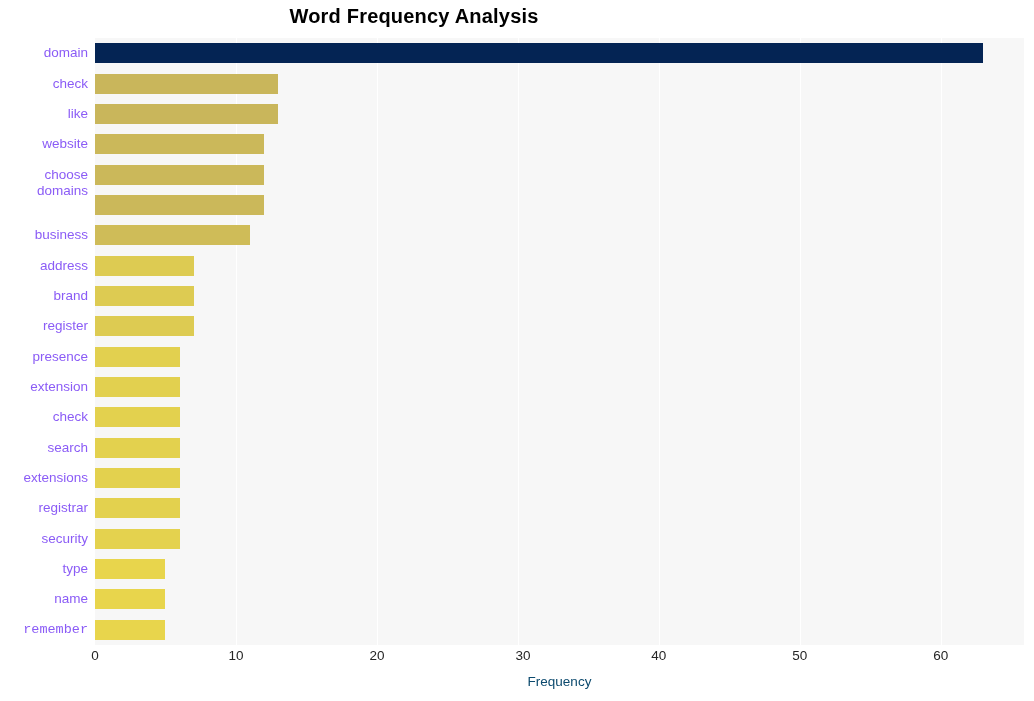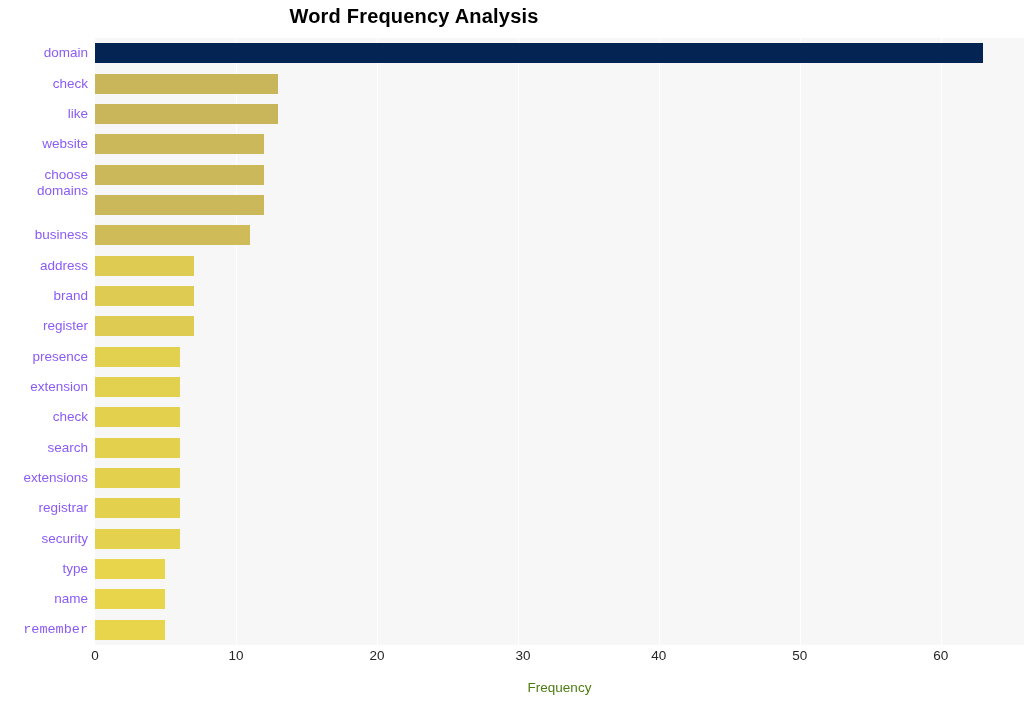--- a/index.html
+++ b/index.html
@@ -103,22 +103,21 @@
     white-space: nowrap;
   }
 
   #xaxis-label {
     position: absolute;
     left: 95px;
     top: 674px;
     width: 929px;
     text-align: center;
     font-size: 13.5px;
-    color: #4d7c0f;
-    margin-top: 6px;
+    color: #0c4a6e;
   }
 </style>
 </head>
 <body>
 
 <div id="figure">
 
   <div id="chart-title">Word Frequency Analysis</div>
 
   <div id="plot-area">

